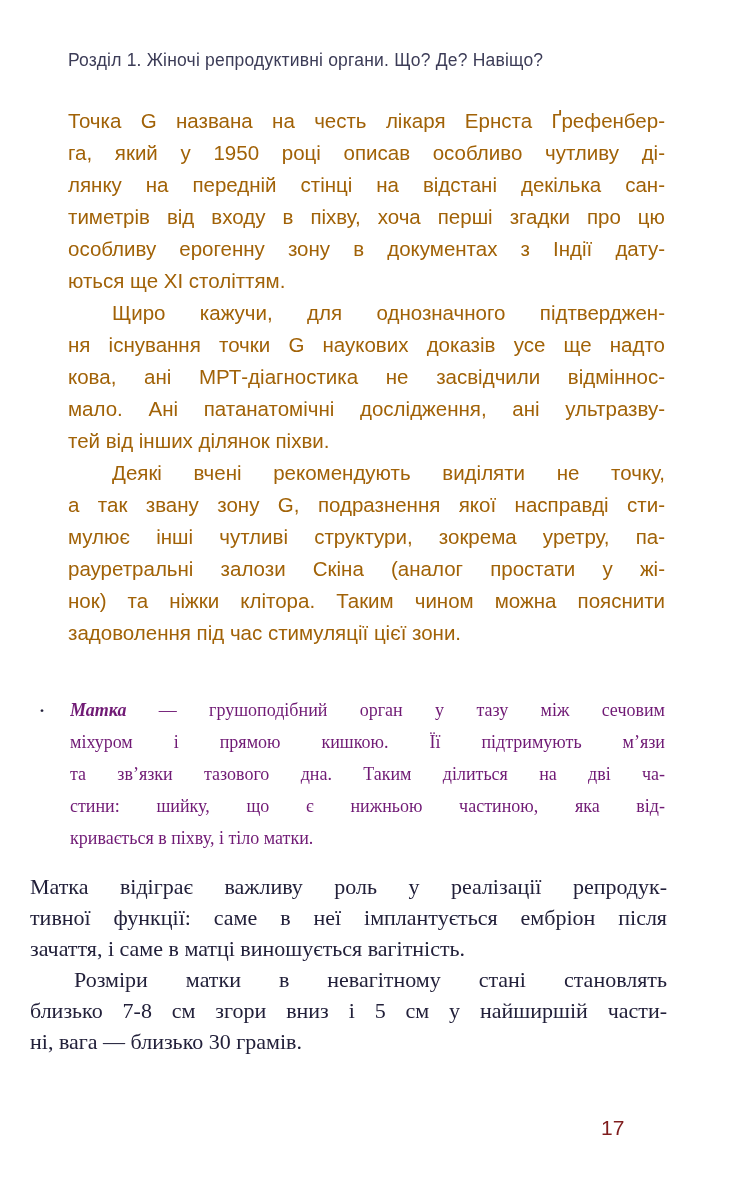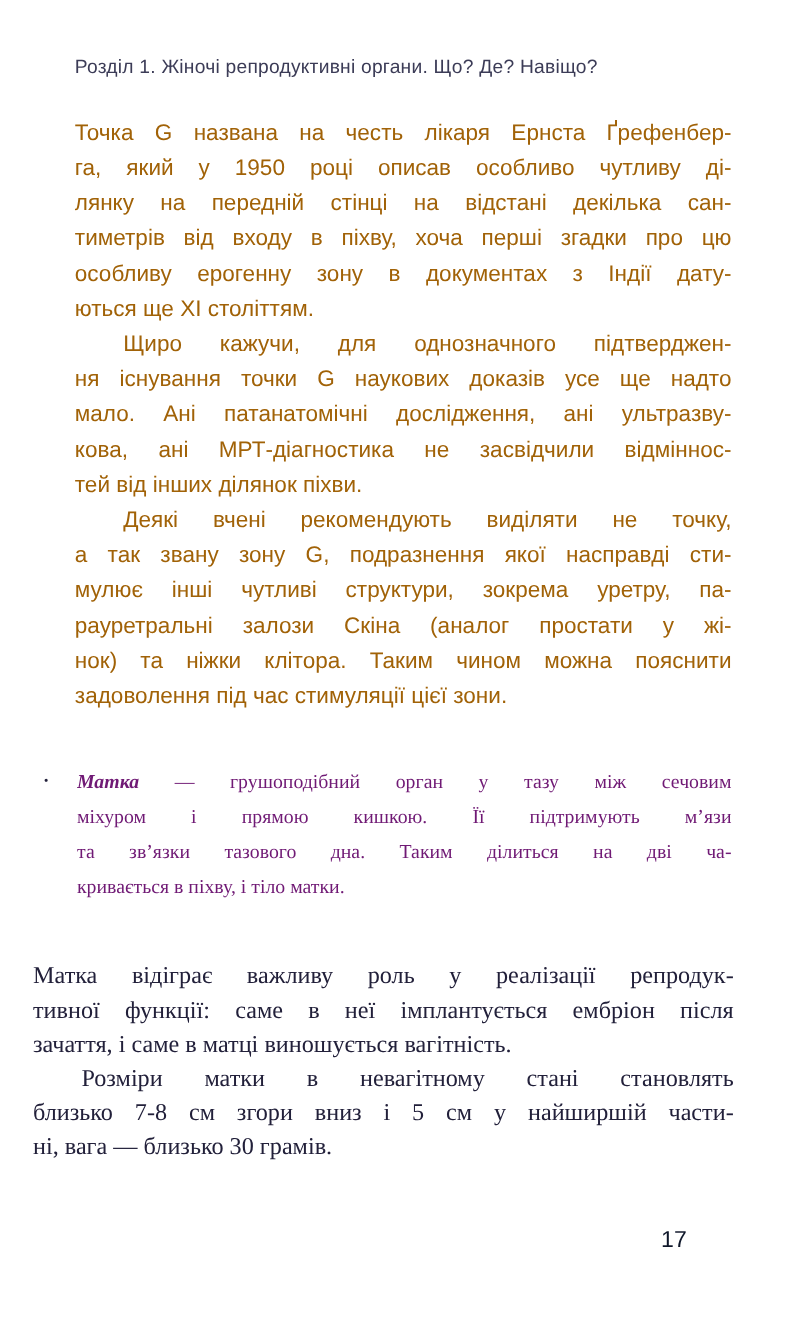--- a/index.html
+++ b/index.html
@@ -78,57 +78,58 @@
     text-align: left;
     text-align-last: left;
   }
   .line.indent { padding-left: 44px; }
   .page-number {
     position: absolute;
     left: 601px;
     top: 1116px;
     font-family: "Liberation Sans", sans-serif;
     font-size: 21px;
-    color: #0f172a;
+    color: #7f1d1d;
   }
 </style>
 </head>
 <body>
 
 <div class="page">
 
   <div class="running-header">Розділ 1. Жіночі репродуктивні органи. Що? Де? Навіщо?</div>
 
   <div class="sans-block">
       <div class="line">Точка G названа на честь лікаря Ернста Ґрефенбер-</div>
       <div class="line">га, який у 1950 році описав особливо чутливу ді-</div>
       <div class="line">лянку на передній стінці на відстані декілька сан-</div>
       <div class="line">тиметрів від входу в піхву, хоча перші згадки про цю</div>
       <div class="line">особливу ерогенну зону в документах з Індії дату-</div>
       <div class="line last">ються ще XI століттям.</div>
       <div class="line indent">Щиро кажучи, для однозначного підтверджен-</div>
       <div class="line">ня існування точки G наукових доказів усе ще надто</div>
+      <div class="line">кова, ані МРТ-діагностика не засвідчили відміннос-</div>
       <div class="line">мало. Ані патанатомічні дослідження, ані ультразву-</div>
-      <div class="line">кова, ані МРТ-діагностика не засвідчили відміннос-</div>
       <div class="line last">тей від інших ділянок піхви.</div>
       <div class="line indent">Деякі вчені рекомендують виділяти не точку,</div>
       <div class="line">а так звану зону G, подразнення якої насправді сти-</div>
       <div class="line">мулює інші чутливі структури, зокрема уретру, па-</div>
       <div class="line">рауретральні залози Скіна (аналог простати у жі-</div>
       <div class="line">нок) та ніжки клітора. Таким чином можна пояснити</div>
       <div class="line last">задоволення під час стимуляції цієї зони.</div>
     </div>
 
   <div class="bullet-marker">·</div>
 
   <div class="bullet-block">
     <div class="line"><span class="term">Матка</span><span> — грушоподібний орган у тазу між сечовим</span></div>
     <div>
         <div class="line">міхуром і прямою кишкою. Її підтримують м’язи</div>
         <div class="line">та зв’язки тазового дна. Таким ділиться на дві ча-</div>
+        <div class="line">стини: шийку, що є нижньою частиною, яка від-</div>
         <div class="line last">кривається в піхву, і тіло матки.</div>
       </div>
   </div>
 
   <div class="serif-block">
       <div class="line">Матка відіграє важливу роль у реалізації репродук-</div>
       <div class="line">тивної функції: саме в неї імплантується ембріон після</div>
       <div class="line last">зачаття, і саме в матці виношується вагітність.</div>
       <div class="line indent">Розміри матки в невагітному стані становлять</div>
       <div class="line">близько 7-8 см згори вниз і 5 см у найширшій части-</div>

